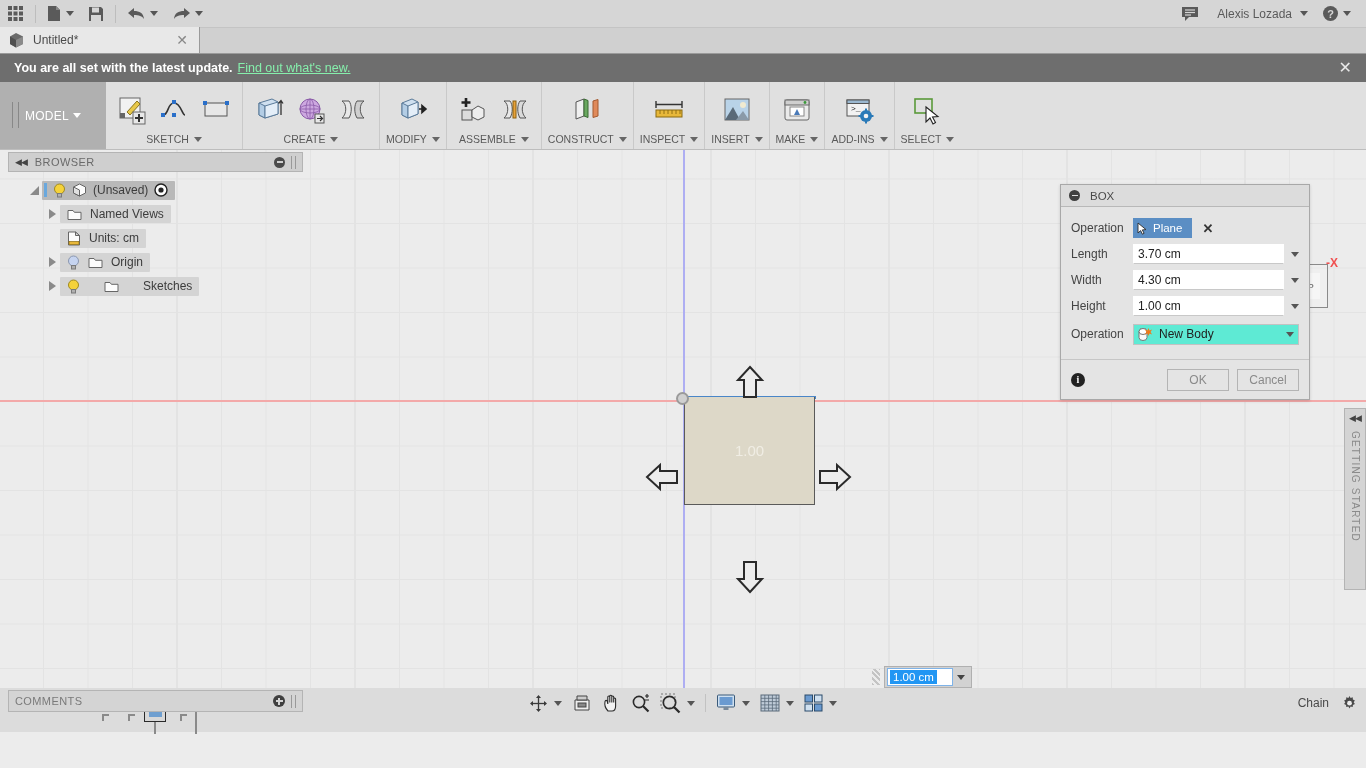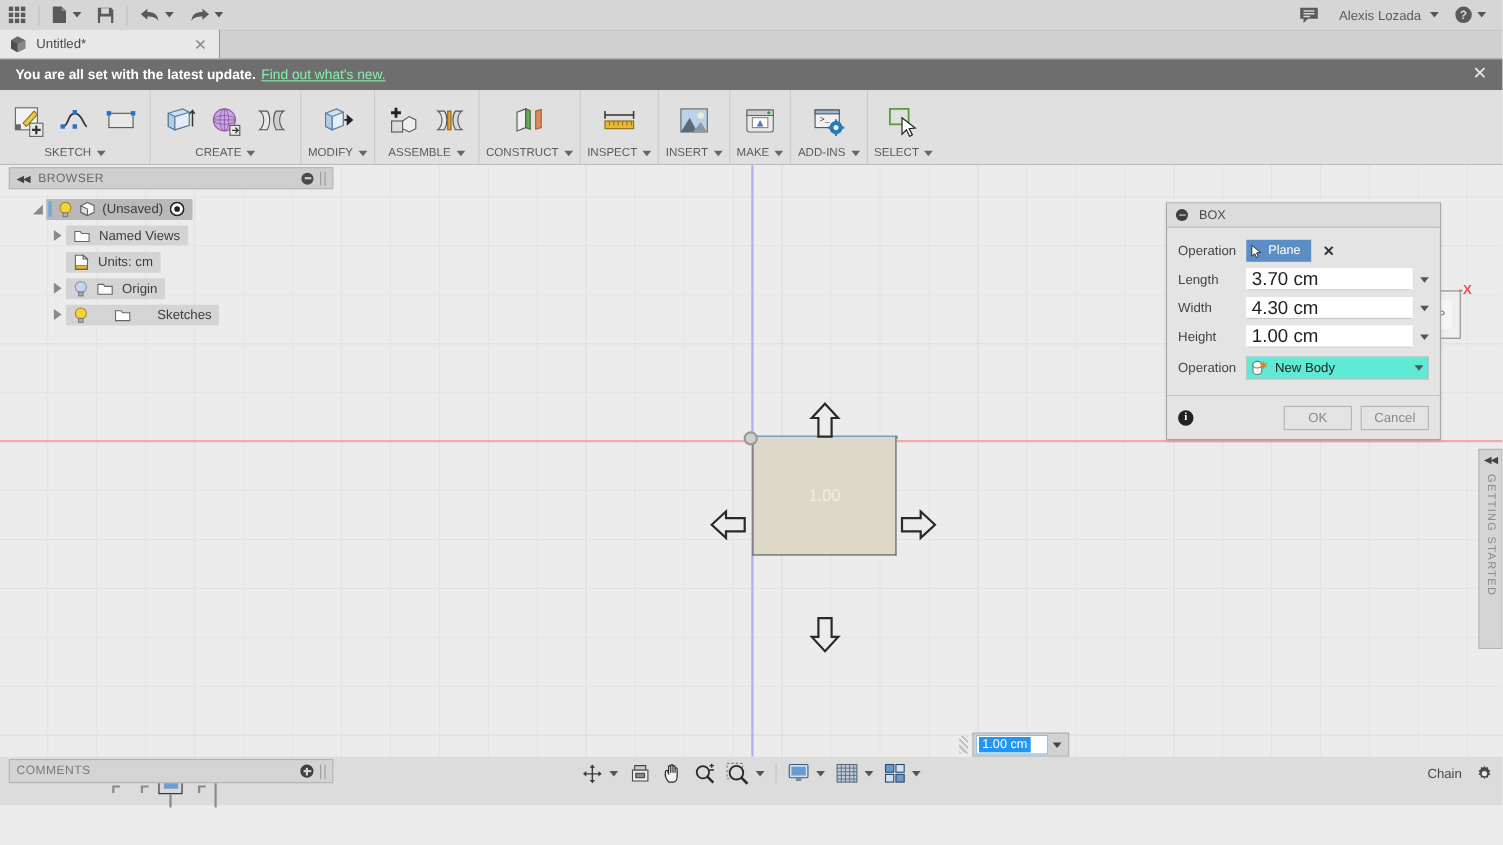--- a/index.html
+++ b/index.html
@@ -222,21 +222,21 @@
   .frow { display:flex; align-items:center; height:26px; margin-bottom:0; }
   .frow .flabel { width:62px; font-size:12px; color:#444; }
   .plane-btn {
     background:#5b8ec4; color:#fff; font-size:11.5px; height:20px;
     display:flex; align-items:center; padding:0 10px 0 4px; gap:5px; cursor:pointer;
   }
   .x-clear { margin-left:10px; font-size:13px; color:#333; cursor:pointer; font-weight:bold; }
   .num-field {
     flex:1; height:20px; background:#fff; border:1px solid #ffffff;
     border-bottom:1px solid #c8c8c8;
-    display:flex; align-items:center; padding:0 4px; font-size:17px; color:#222;
+    display:flex; align-items:center; padding:0 4px; font-size:12px; color:#222;
     cursor:text;
   }
   .fld-caret {
     width:0;height:0;border-left:4.5px solid transparent;border-right:4.5px solid transparent;
     border-top:5px solid #555; margin-left:7px; cursor:pointer;
   }
   .op-select {
     flex:1; height:21px; background:#5eead4; border:1px solid #c2c2c2;
     display:flex; align-items:center; padding:0 4px; gap:6px; font-size:12px;
     color:#222; cursor:pointer;
@@ -393,20 +393,25 @@
   </div>
 </div>
 
 <div id="notif">
   <span>You are all set with the latest update.</span>
   <a href="#">Find out what's new.</a>
   <span id="notif-close">✕</span>
 </div>
 
 <div id="ribbon">
+  <div id="model-tab">
+    <span class="grip"></span>
+    <span class="mlabel">MODEL</span>
+    <span class="caret-dn" style="border-top-color:#fff;"></span>
+  </div>
 
   <div class="rb-group">
     <div class="rb-icons">
       <div class="rb-btn">
         <svg width="30" height="30" viewBox="0 0 30 30">
           <rect x="3" y="3" width="20" height="20" fill="#f2f2f2" stroke="#666"></rect>
           <path d="M10 17 L20 6 L23 9 L13 20 Z" fill="#e8c84a" stroke="#8a7520"></path>
           <rect x="3" y="18" width="5" height="5" fill="#666"></rect>
           <rect x="16" y="17" width="12" height="12" fill="#e8e8e8" stroke="#666"></rect>
           <path d="M22 19 v8 M18 23 h8" stroke="#333" stroke-width="2"></path>

